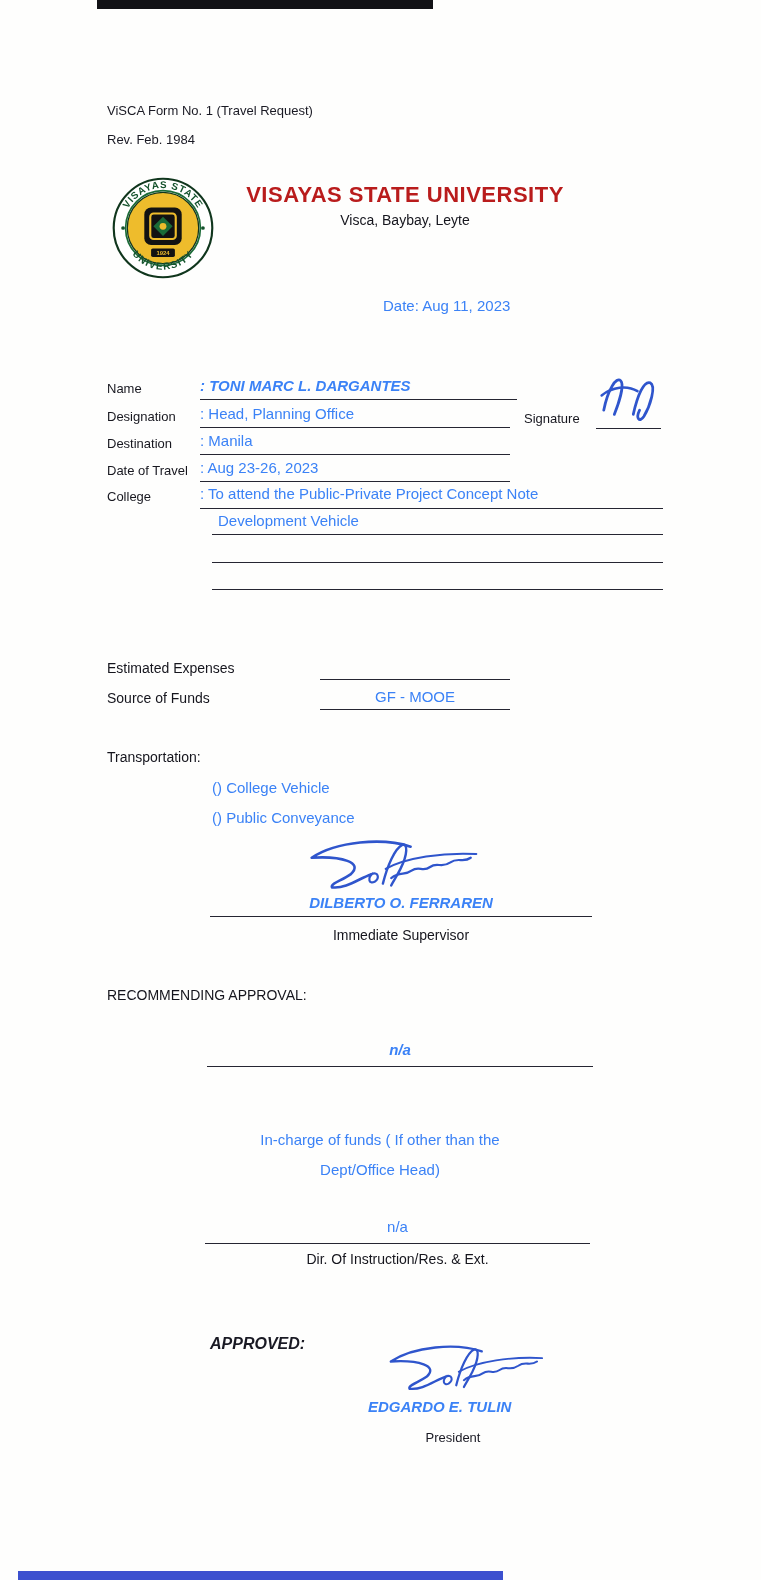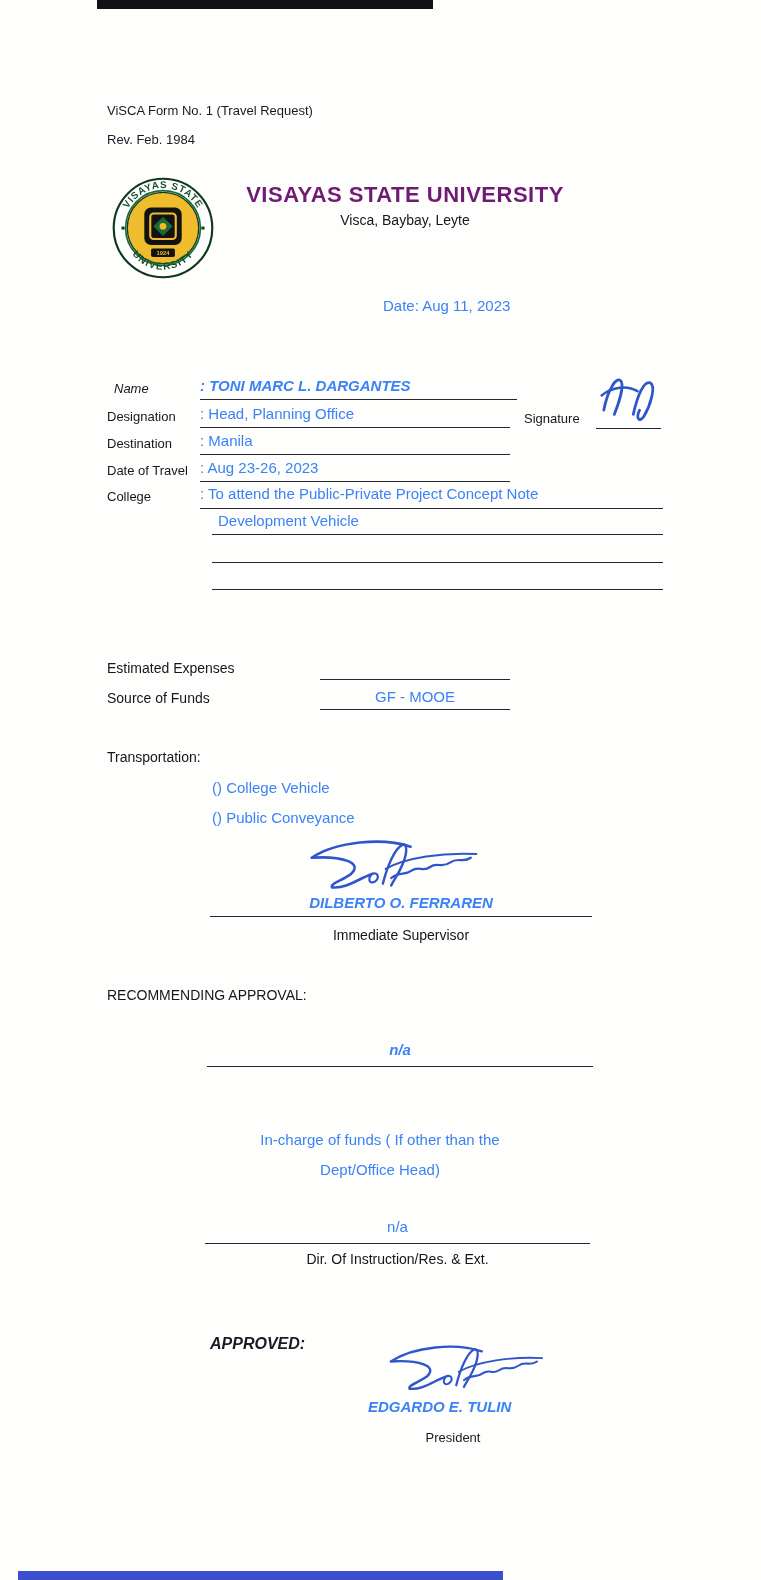--- a/index.html
+++ b/index.html
@@ -9,21 +9,21 @@
     position:relative; width:761px; height:1580px;
     background:#fefefd; overflow:hidden; color:#1a1a24; margin:0 auto;
   }
   .abs { position:absolute; }
   .line { position:absolute; border-bottom:1.6px solid #262632; }
   .small { font-size:13px; }
   .label { font-size:13px; color:#17171f; }
   .value { font-size:15px; color:#3b82f6; }
   .bold { font-weight:bold;font-style:italic; }
   .center { text-align:center; }
-  .title { font-size:22px; font-weight:bold; letter-spacing:0.5px; color:#701a75; }
+  .title { font-size:22px; font-weight:bold; letter-spacing:0.5px; color:#b91c1c; }
   .subtitle { font-size:14px; color:#15151d; }
   .sig { position:absolute; }
   .sig path { fill:none; stroke:#2f55cc; stroke-linecap:round; stroke-linejoin:round; }
   .topbar { position:absolute; left:97px; top:0; width:336px; height:9px; background:#121216; }
   .bottombar { position:absolute; left:18px; top:1571px; width:485px; height:9px; background:#3c50cf; }
 </style>
 </head>
 <body>
 
 <div class="page">
@@ -59,21 +59,21 @@
     </text>
     <circle cx="13" cy="60" r="2.2" fill="#14522c"></circle>
     <circle cx="107" cy="60" r="2.2" fill="#14522c"></circle>
   </svg>
 
   <div class="abs title center" style="left:225px; top:182px; width:360px;">VISAYAS STATE UNIVERSITY</div>
   <div class="abs subtitle center" style="left:225px; top:212px; width:360px;">Visca, Baybay, Leyte</div>
 
   <div class="abs value" style="left:383px; top:297px;">Date: Aug 11, 2023</div>
 
-  <div class="abs label" style="left:114px; top:381px;font-style:italic;">Name</div>
+  <div class="abs label" style="left:107px; top:381px;">Name</div>
   <div class="abs value bold" style="left:200px; top:377px;">: TONI MARC L. DARGANTES</div>
   <div class="line" style="left:200px; top:399px; width:317px;"></div>
 
   <div class="abs label" style="left:107px; top:409px;">Designation</div>
   <div class="abs value" style="left:200px; top:405px;">: Head, Planning Office</div>
   <div class="line" style="left:200px; top:427px; width:310px;"></div>
   <div class="abs label" style="left:524px; top:411px;">Signature</div>
   <svg class="sig" style="left:590px; top:368px;" width="76" height="58" viewBox="0 0 70 55">
     <path d="M 12,40 C 16,20 24,8 28,12 C 32,16 26,34 22,44" stroke-width="2.6"></path>
     <path d="M 10,26 C 20,18 34,16 44,22" stroke-width="2.4"></path>

